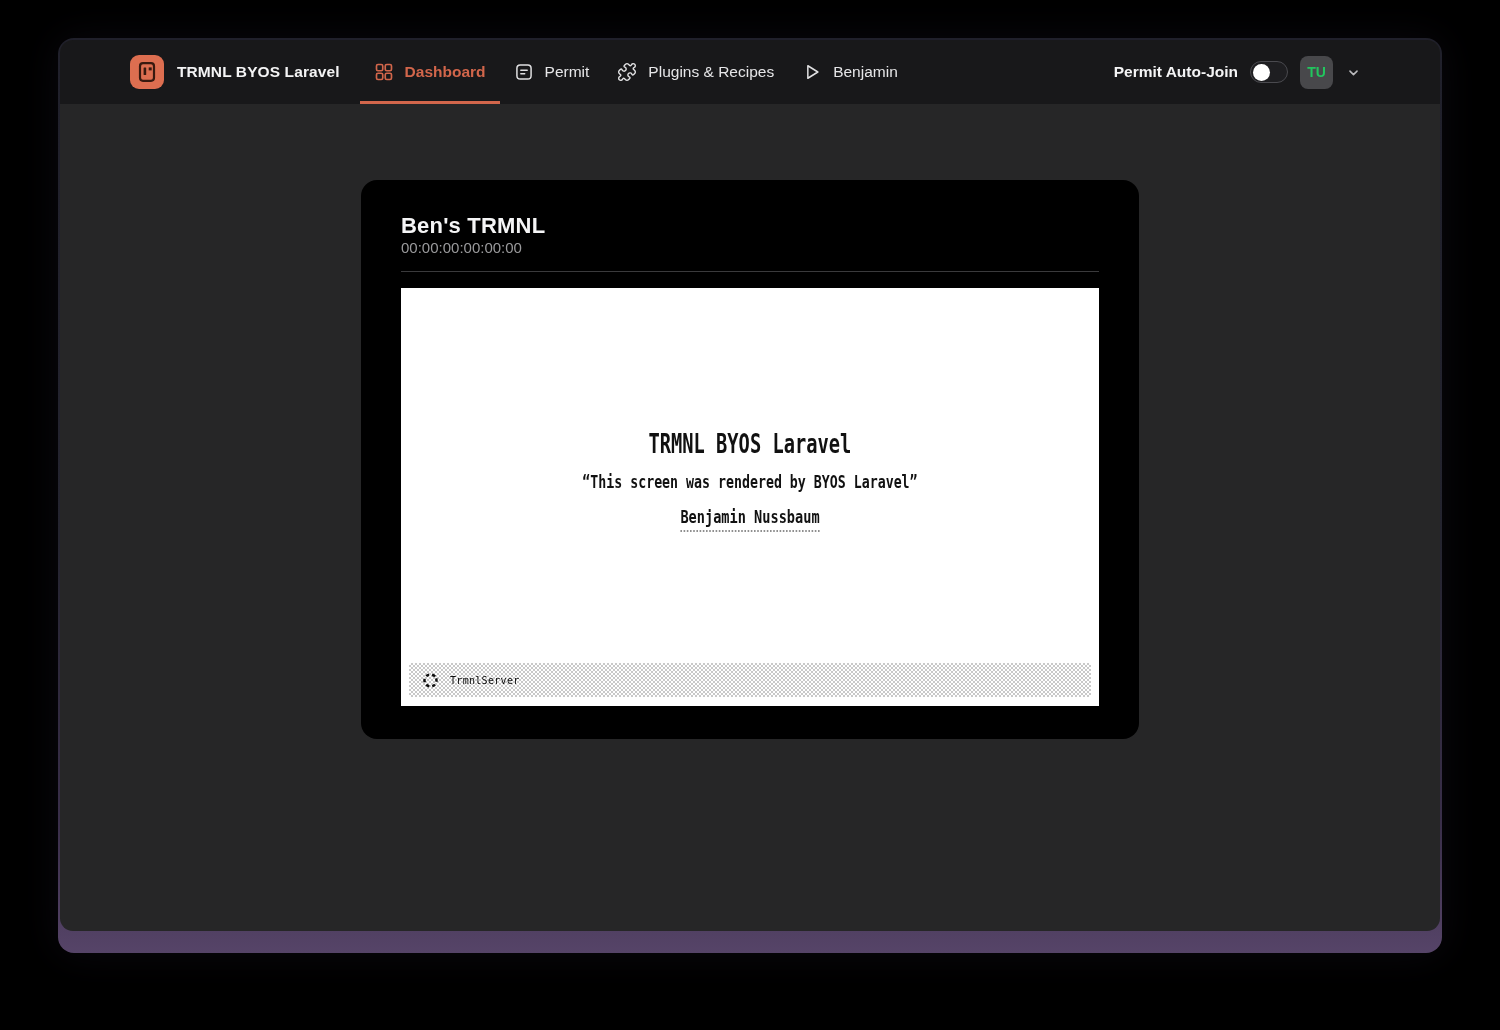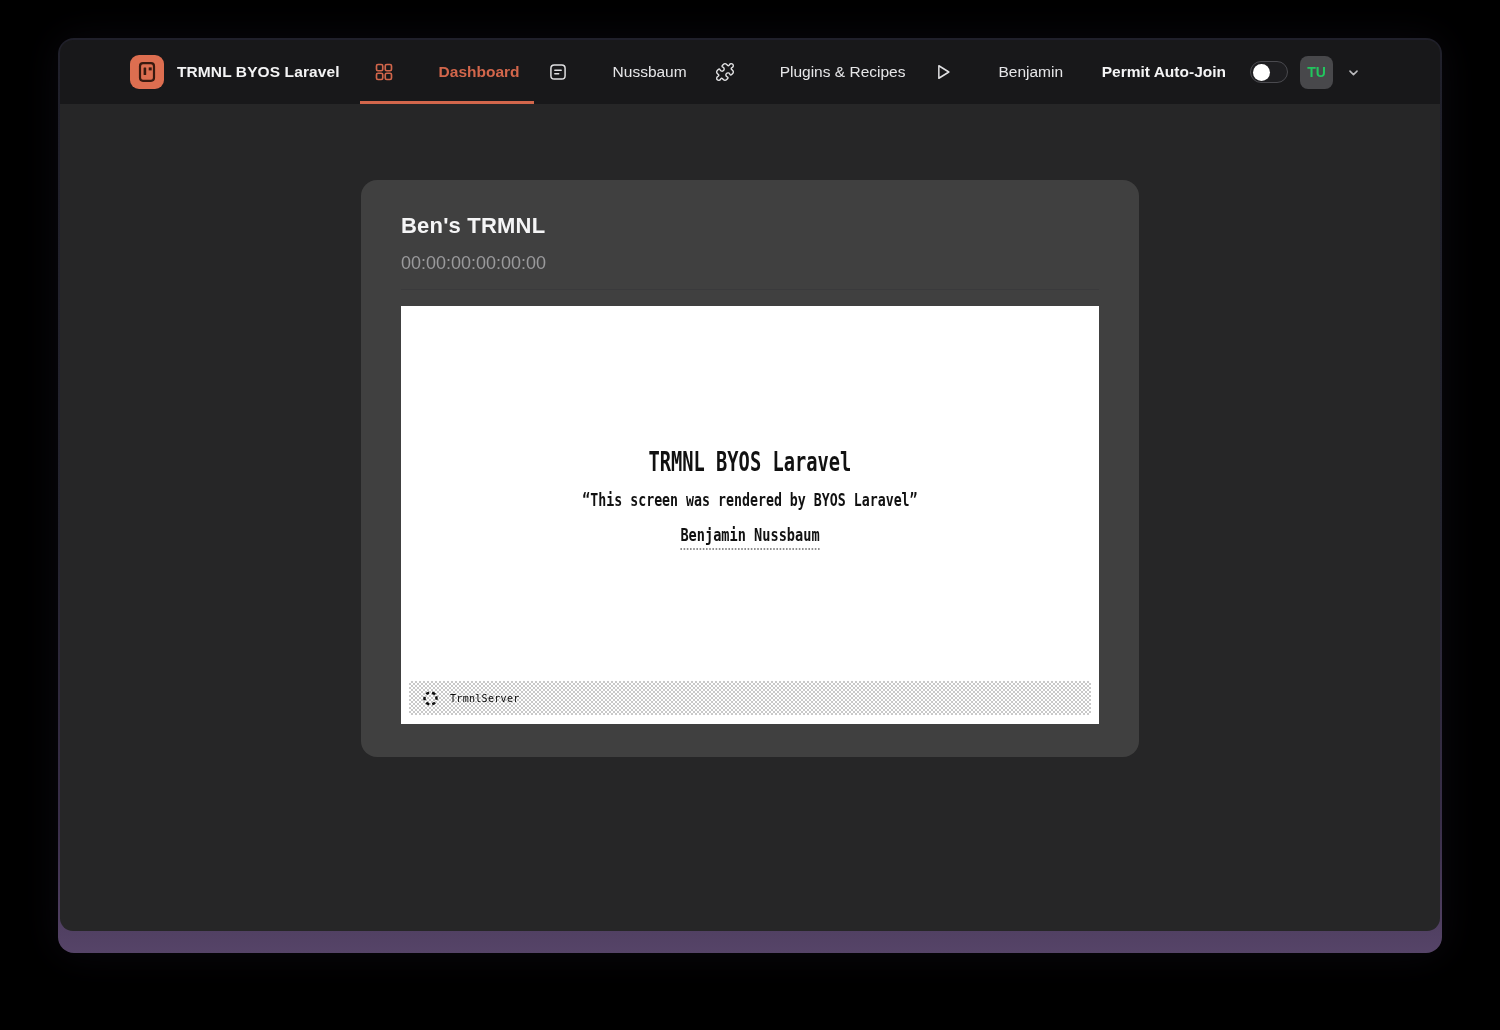--- a/index.html
+++ b/index.html
@@ -26,26 +26,26 @@
     width:34px; height:34px; border-radius:9px; background:#dd6e50;
     display:flex; align-items:center; justify-content:center;
   }
   .brand-title { font-size:15.5px; font-weight:700; color:#f4f4f5; letter-spacing:0.1px; }
 
   .nav-items { display:flex; height:100%; }
   .nav-item {
     display:flex; align-items:center; gap:11px; padding:3px 14px 0 14px; height:100%;
     border-bottom:3px solid transparent; cursor:pointer; text-decoration:none;
   }
-  .nav-item .nav-label { font-size:15.5px; font-weight:500; color:#e6e6e8;margin-left:34px; }
+  .nav-item .nav-label { font-size:15.5px; font-weight:500; color:#e6e6e8; }
   .nav-item.active { border-bottom-color:#d2664b; }
   .nav-item.active .nav-label { color:#d2664b; font-weight:600; }
 
   .nav-right { margin-left:auto; display:flex; align-items:center; gap:12px; }
-  .toggle-label { font-size:15.5px; font-weight:700; color:#f4f4f5; margin-right:12px; }
+  .toggle-label { font-size:15.5px; font-weight:700; color:#f4f4f5; margin-right:0; }
   .toggle {
     width:38px; height:22px; border-radius:11px; background:#1e1e21;
     border:1px solid #4a4a4f; position:relative; cursor:pointer; flex:none;
   }
   .toggle-knob {
     position:absolute; left:2px; top:1.5px; width:17px; height:17px;
     border-radius:50%; background:#fff;
   }
   .avatar {
     width:33px; height:33px; border-radius:8px; background:#48484b;
@@ -53,25 +53,25 @@
     display:flex; align-items:center; justify-content:center; cursor:pointer;
   }
   .chevron { display:flex; align-items:center; cursor:pointer; }
 
   
   .content {
     flex:1; overflow:hidden; display:flex; flex-direction:column;
     align-items:center; padding-top:76px; gap:27px;
   }
   .device-card {
-    width:778px; flex:none; background:#404040; border-radius:16px;
+    width:778px; flex:none; background:#000000; border-radius:16px;
     padding:33px 40px;
   }
   .device-name { font-size:22px; font-weight:700; color:#f5f5f6; letter-spacing:0.2px; }
-  .device-mac { font-size:18px; color:#9a9a9c; margin-top:14px; }
+  .device-mac { font-size:15px; color:#9a9a9c; margin-top:0; }
   .card-divider { border:none; border-top:1px solid #3a3a3c; margin-top:15px; }
 
   
   .screen {
     margin-top:16px; width:698px; height:418px; background:#fff;
     position:relative; overflow:hidden; color:#111; text-align:center;
     font-family:"DejaVu Sans Mono", monospace;
   }
   .screen-heading {
     display:inline-block; margin-top:141px; font-size:26px; font-weight:700;
@@ -136,21 +136,21 @@
           <span class="nav-label">Dashboard</span>
         </a>
         <a class="nav-item">
           <span>
             <svg width="20" height="20" viewBox="0 0 24 24" fill="none" stroke="#e0e0e2" stroke-width="1.8" stroke-linecap="round">
               <rect x="3.5" y="3.5" width="17" height="17" rx="4"></rect>
               <line x1="8.2" y1="9.8" x2="15.8" y2="9.8"></line>
               <line x1="8.2" y1="14.2" x2="12.8" y2="14.2"></line>
             </svg>
           </span>
-          <span class="nav-label">Nussbaum</span>
+          <span class="nav-label">Permit</span>
         </a>
         <a class="nav-item">
           <span>
             <svg width="20" height="20" viewBox="0 0 24 24" fill="none" stroke="#e0e0e2" stroke-width="1.7" stroke-linejoin="round">
               <path d="M19.439 7.85c-.049.322.059.648.289.878l1.568 1.568c.47.47.706 1.087.706 1.704s-.235 1.233-.706 1.704l-1.611 1.611a.98.98 0 0 1-.837.276c-.47-.07-.802-.48-.968-.925a2.501 2.501 0 1 0-3.214 3.214c.446.166.855.497.925.968a.979.979 0 0 1-.276.837l-1.61 1.61a2.404 2.404 0 0 1-1.705.707 2.402 2.402 0 0 1-1.704-.706l-1.568-1.568a1.026 1.026 0 0 0-.877-.29c-.493.074-.84.504-1.02.968a2.5 2.5 0 1 1-3.237-3.237c.464-.18.894-.527.967-1.02a1.026 1.026 0 0 0-.289-.877l-1.568-1.568A2.402 2.402 0 0 1 1.998 12c0-.617.236-1.234.706-1.704L4.23 8.77c.24-.24.581-.353.917-.303.515.077.877.528 1.073 1.01a2.5 2.5 0 1 0 3.259-3.259c-.482-.196-.933-.558-1.01-1.073-.05-.336.062-.676.303-.917l1.525-1.525A2.402 2.402 0 0 1 12 1.998c.617 0 1.234.236 1.704.706l1.568 1.568c.23.23.556.338.877.29.493-.074.84-.504 1.02-.968a2.5 2.5 0 1 1 3.237 3.237c-.464.18-.894.527-.967 1.02Z"></path>
             </svg>
           </span>
           <span class="nav-label">Plugins &amp; Recipes</span>
         </a>
         <a class="nav-item">

